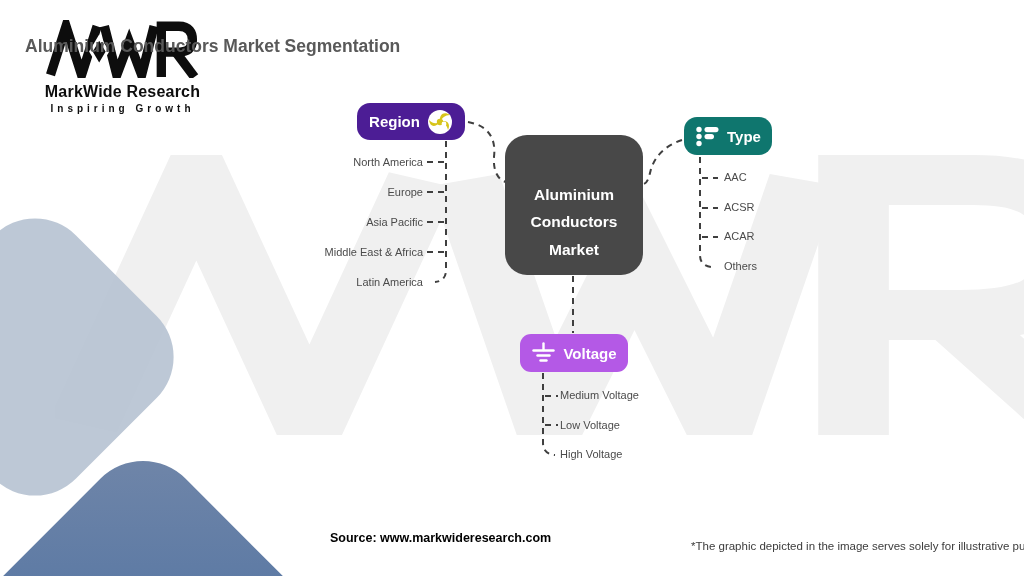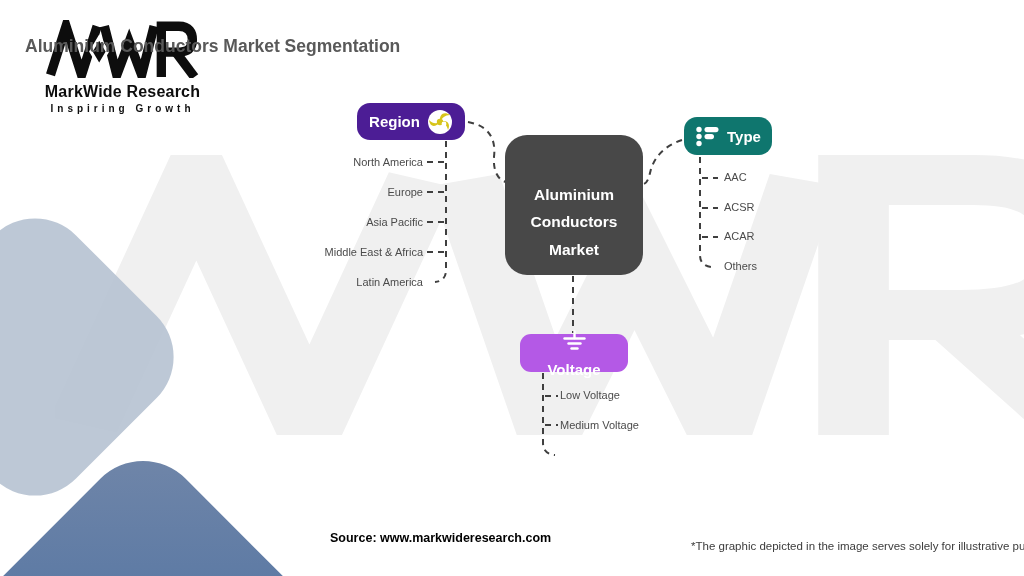--- a/index.html
+++ b/index.html
@@ -33,21 +33,21 @@
   }
   
   .connectors{position:absolute;left:0;top:0;z-index:3;pointer-events:none;}
   .node{
     position:absolute;z-index:4;display:flex;align-items:center;justify-content:center;
     gap:7px;color:#ffffff;font-size:15px;font-weight:bold;
   }
   .node .icon{display:flex;align-items:center;}
   .node-region{left:357px;top:103px;width:108px;height:37px;border-radius:13px;background:#4c1d95;}
   .node-type{left:684px;top:117px;width:88px;height:38px;border-radius:13px;background:#0f766e;}
-  .node-voltage{left:520px;top:334px;width:108px;height:38px;border-radius:11px;background:#b459e6;flex-direction:column;}
+  .node-voltage{left:520px;top:334px;width:108px;height:38px;border-radius:11px;background:#b459e6;}
   .node-center{
     left:505px;top:135px;width:138px;height:140px;border-radius:22px;background:#484848;
     flex-direction:column;justify-content:flex-end;padding-bottom:16px;box-sizing:border-box;
     font-size:15.5px;line-height:19.5px;text-align:center;gap:8px;
   }
   .item-list{position:absolute;z-index:4;font-size:11px;color:#4b4b4b;}
   .item-list div{height:30px;line-height:30px;}
   .list-region{left:150px;top:147px;width:273px;text-align:right;}
   .list-type{left:724px;top:163px;}
   .list-type div{height:29.7px;line-height:29.7px;}
@@ -180,18 +180,19 @@
 </div>
 
 <div class="item-list list-type">
   <div>AAC</div>
   <div>ACSR</div>
   <div>ACAR</div>
   <div>Others</div>
 </div>
 
 <div class="item-list list-voltage">
+  <div>Medium Voltage</div>
   <div>Low Voltage</div>
-  <div>Medium Voltage</div>
+  <div>High Voltage</div>
 </div>
 
 <div class="source">Source: www.markwideresearch.com</div>
 <div class="disclaimer">*The graphic depicted in the image serves solely for illustrative purposes</div>
 
 </body></html>

